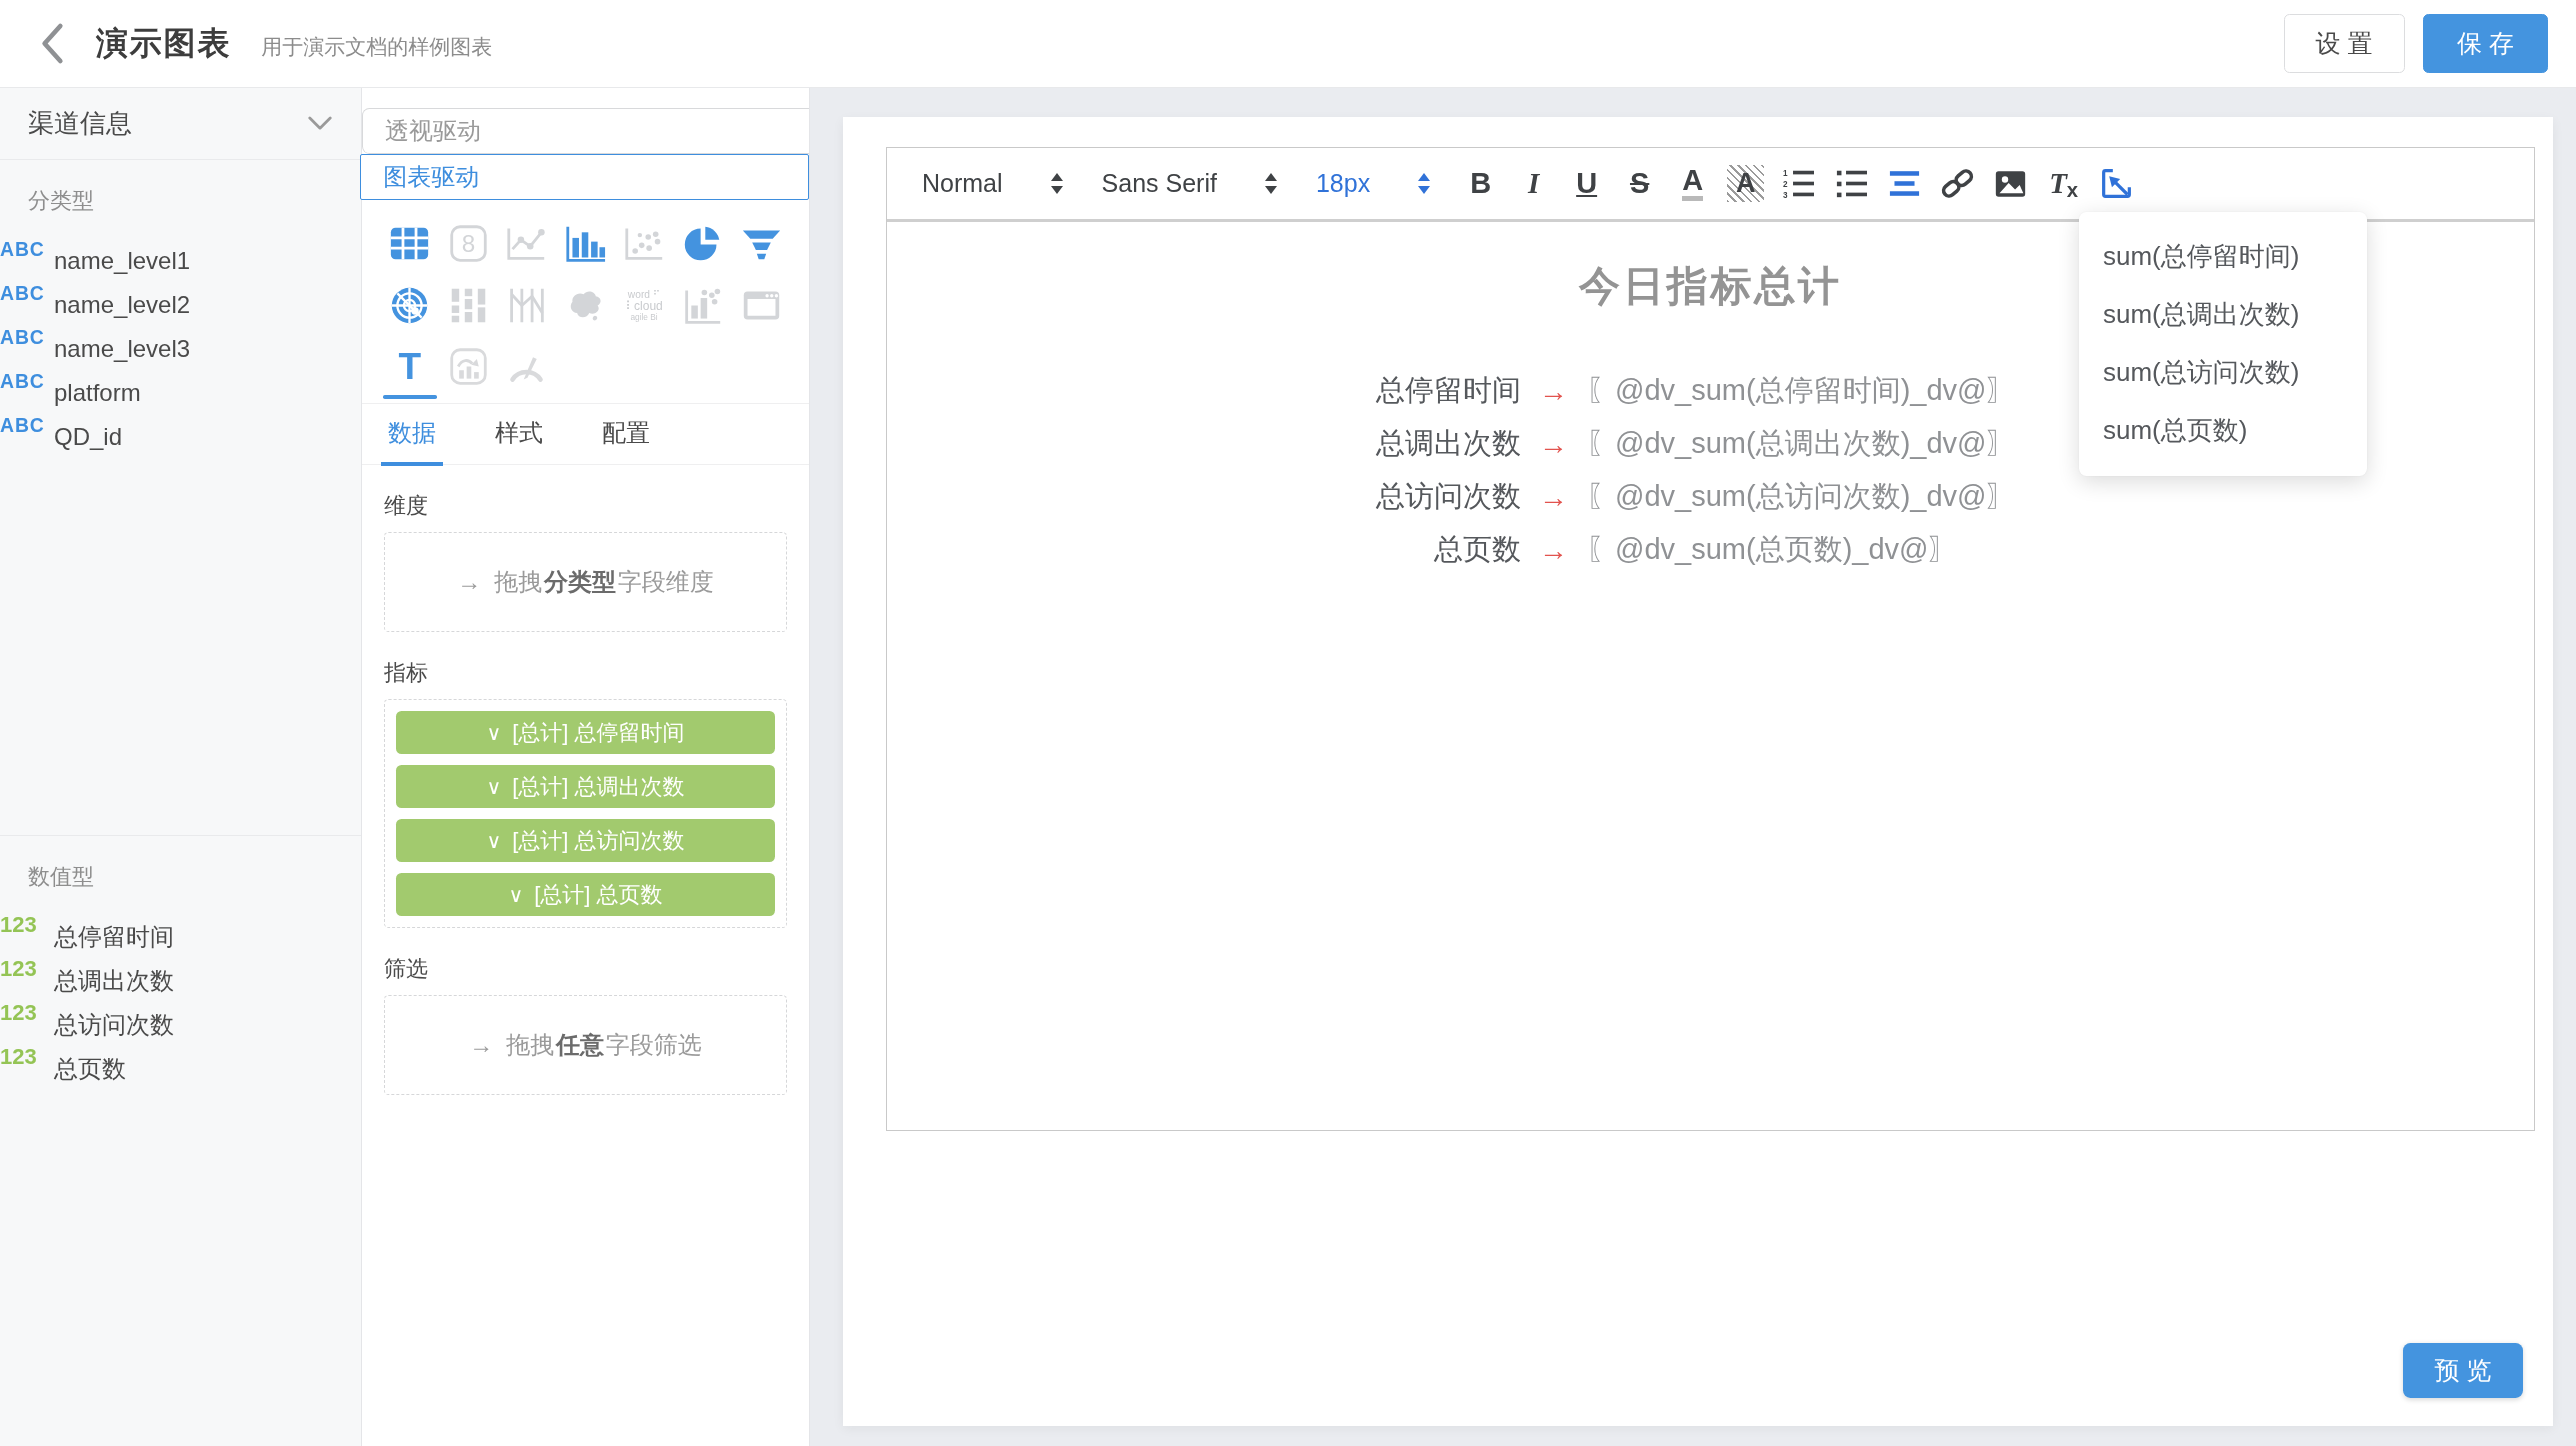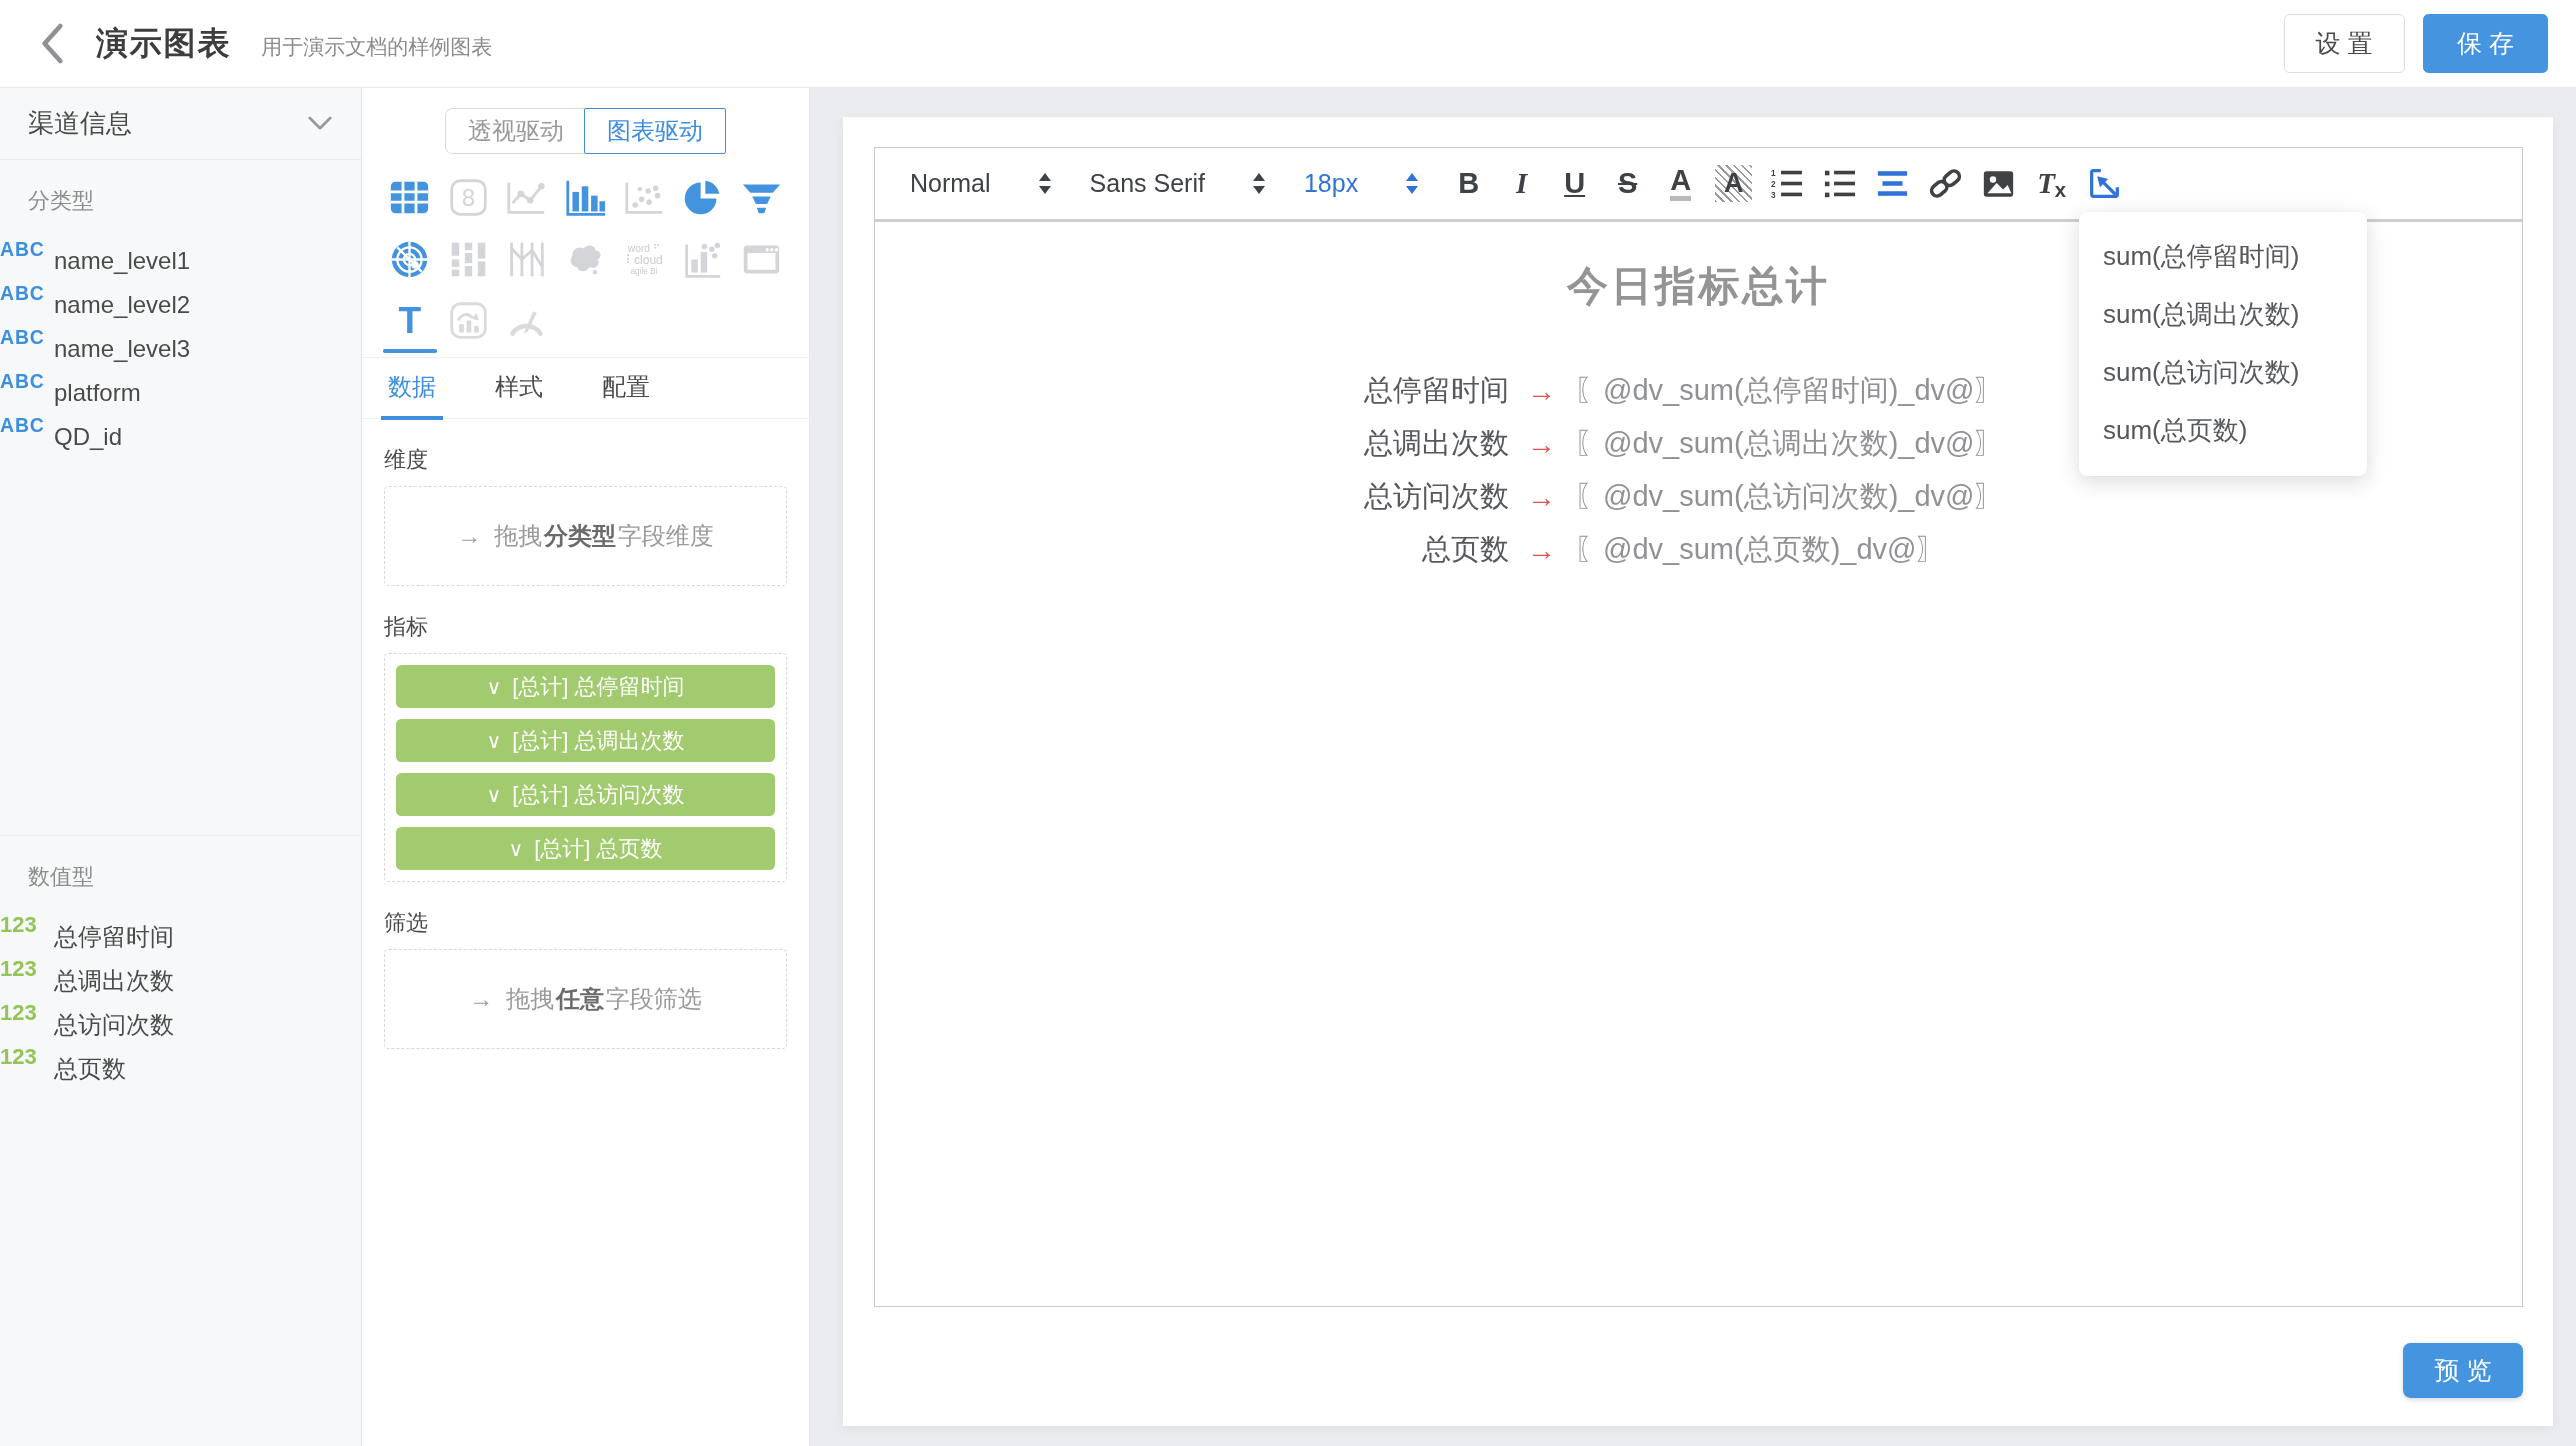--- a/index.html
+++ b/index.html
@@ -26,21 +26,21 @@
   .sec-label { font-size:22px; color:#8e8e8e; margin:26px 0 11px 28px; }
   .cat-section { height:650px; border-bottom:1.8px solid #e9eaec; }
   .field-row { height:44px; display:flex; align-items:center; cursor:pointer; }
   .badge { width:54px; font-weight:bold; flex:none; }
   .badge.abc { color:#3e8ede; font-size:19.4px; letter-spacing:0.9px; }
   .badge.num { color:#94c455; font-size:22px; }
   .field-label { font-size:24px; color:#4a4a4a;margin-top:24px; }
 
   
   .builder { width:448px; background:#fff; border-right:1.8px solid #e4e5e8; flex:none; }
-  .seg { display:flex; justify-content:center; margin-top:20.3px; }
+  .seg { display:flex; justify-content:center; margin-top:20.3px;flex-direction:column; }
   .seg-btn { height:46px; padding:0 22px; display:flex; align-items:center; font-size:24px; cursor:pointer; background:#fff; }
   .seg-left { border:1.8px solid #d8d9db; border-right:none; border-radius:7.4px 0 0 7.4px; color:#9a9a9a; }
   .seg-right { border:1.8px solid #3e8ede; border-radius:2px; color:#3e8ede; margin-left:-1.8px; }
   .icon-grid { margin:22px 18.5px 0 18.5px; display:grid; grid-template-columns:repeat(7,1fr); row-gap:18.5px; justify-items:center; }
   .cticon { width:43px; height:43px; display:flex; align-items:center; justify-content:center; cursor:pointer; position:relative; }
   .t-glyph { font-size:37px; font-weight:bold; color:#4493df; line-height:1; }
   .t-under { position:absolute; left:-5.5px; right:-5.5px; bottom:-11px; height:4.6px; background:#4493df; border-radius:1.8px; }
   .wcloud { font-size:9.2px; color:#c9cbce; line-height:1.1; text-align:center;align-items:center; }
   .tabs { margin-top:15px; border-top:1.8px solid #efeff0; border-bottom:1.8px solid #efeff0; display:flex; padding-left:26px; }
   .tab { font-size:24px; color:#4a4a4a; padding:13px 0 15px 0; margin-right:59px; cursor:pointer; position:relative; }
@@ -52,21 +52,21 @@
   .dropzone b { color:#6b6b6b; margin:0 1.8px; }
   .dz-arrow { margin-right:13px; color:#9a9a9a; }
   .pillbox { margin-top:11px; border:1.8px dashed #d6d7d9; border-radius:4.6px; padding:11px; }
   .pill { height:43px; border-radius:5.5px; background:#a2ca6e; color:#fff; font-size:22px; display:flex; align-items:center; justify-content:center; margin-bottom:11px; cursor:pointer; }
   .pill:last-child { margin-bottom:0; }
   .pill-caret { margin-right:11px; font-size:20.3px; }
 
   
   .canvas { flex:1; position:relative; background:#eaecf0; }
   .sheet { position:absolute; left:33px; top:29px; width:1710px; height:1309px; background:#fff; box-shadow:0 2.8px 11px rgba(30,35,40,.06); }
-  .editorbox { position:absolute; left:31px; top:30px; width:1649px; height:1160px; border:1.8px solid #c9c9c9; background:#fff; }
+  .editorbox { position:absolute; left:43px; top:30px; width:1649px; height:984px; border:1.8px solid #c9c9c9; background:#fff; }
   .toolbar { height:74px; border-bottom:3.7px solid #cfcfcf; display:flex; align-items:center; padding:0 0 0 35px; color:#3f4245; }
   .tb-select { display:flex; align-items:center; gap:48px; margin-right:39px; font-size:25px; cursor:pointer; }
   .tb-select.size { color:#3072d8; margin-right:24px;text-align:center; }
   .updn { display:flex; flex-direction:column; gap:4.6px; }
   .updn i { width:0; height:0; border-left:6.5px solid transparent; border-right:6.5px solid transparent; display:block; }
   .updn .up { border-bottom:8.3px solid #3f4245; }
   .updn .dn { border-top:8.3px solid #3f4245; }
   .tb-select.size .up { border-bottom-color:#3072d8; }
   .tb-select.size .dn { border-top-color:#3072d8; }
   .tb-btn { width:53px; height:52px; display:flex; align-items:center; justify-content:center; cursor:pointer; font-size:29px; font-weight:bold; color:#3f4245; }

